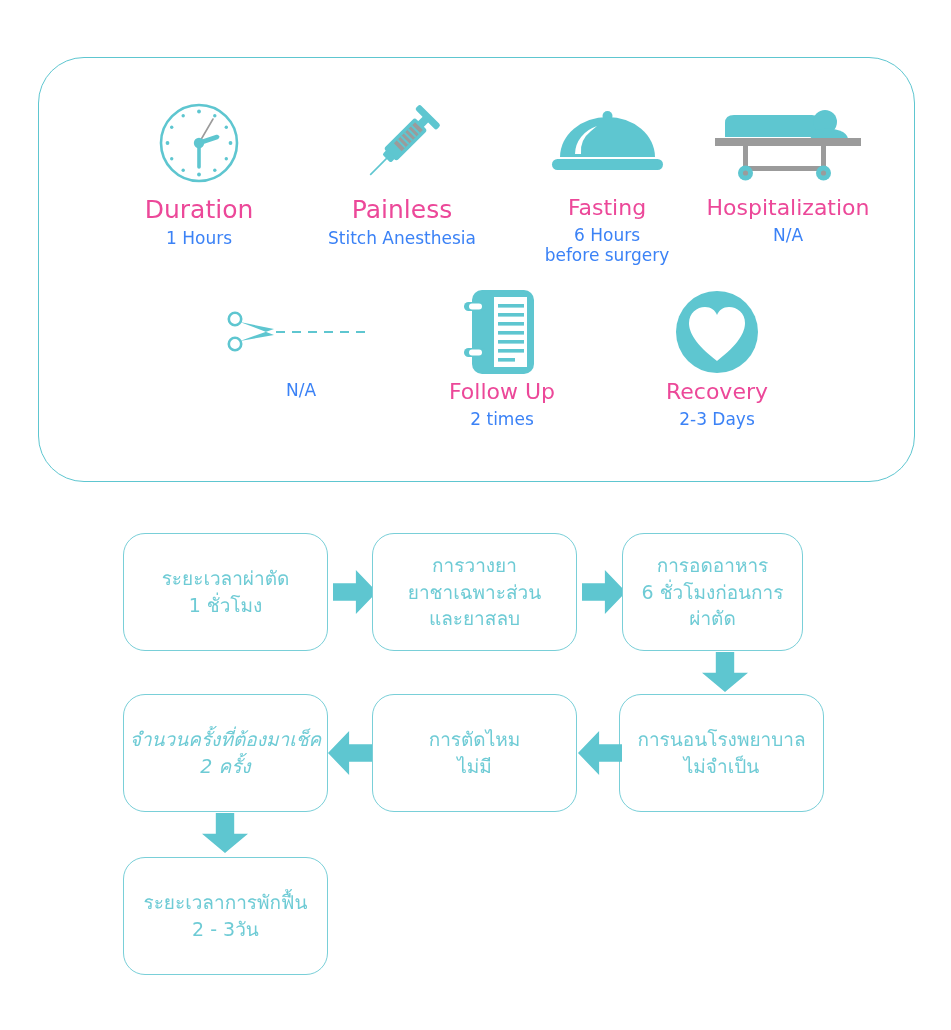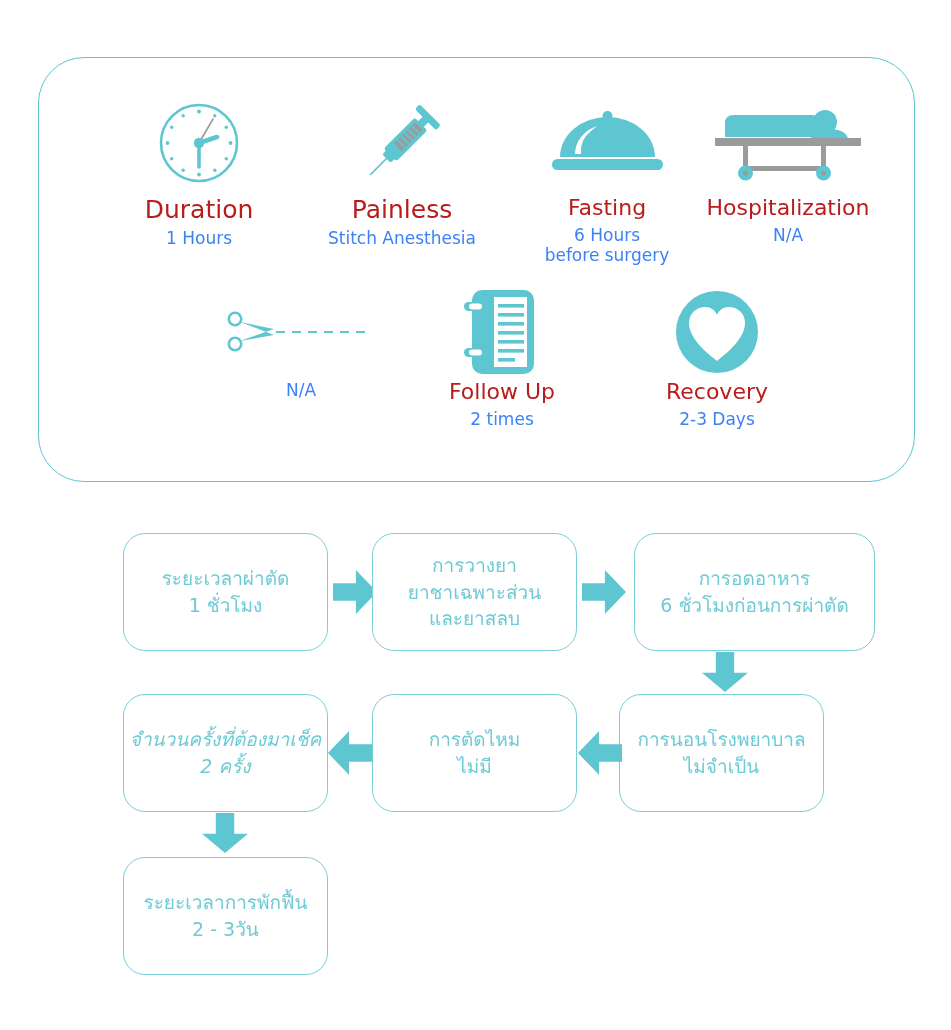--- a/index.html
+++ b/index.html
@@ -37,21 +37,21 @@
 
   .icon-box {
     height: 82px;
     display: flex;
     align-items: center;
     justify-content: center;
     margin-bottom: 12px;
   }
 
   .item-title {
-    color: #b91c1c;
+    color: #ec4899;
     font-size: 25px;
     font-weight: 400;
     line-height: 1.12;
     white-space: nowrap;
   }
   .item-title.smaller { font-size: 22px; }
 
   .item-sub {
     color: #3b82f6;
     font-size: 17px;
@@ -263,21 +263,21 @@
   <div class="arr arr-r" style="left:333px; top:570px; width:44px; height:44px;"></div>
 
   <div class="flow-box" style="left:372px; top:533px; width:205px; height:118px;">
     <div class="flow-text">การวางยา
 ยาชาเฉพาะส่วน
 และยาสลบ</div>
   </div>
 
   <div class="arr arr-r" style="left:582px; top:570px; width:44px; height:44px;"></div>
 
-  <div class="flow-box" style="left:622px; top:533px; width:241px; height:118px;margin-left:12px;">
+  <div class="flow-box" style="left:622px; top:533px; width:181px; height:118px;">
     <div class="flow-text">การอดอาหาร
 6 ชั่วโมงก่อนการผ่าตัด</div>
   </div>
 
   <div class="arr arr-d" style="left:702px; top:652px; width:46px; height:40px;"></div>
 
   <div class="flow-box" style="left:619px; top:694px; width:205px; height:118px;">
     <div class="flow-text">การนอนโรงพยาบาล
 ไม่จำเป็น</div>
   </div>

